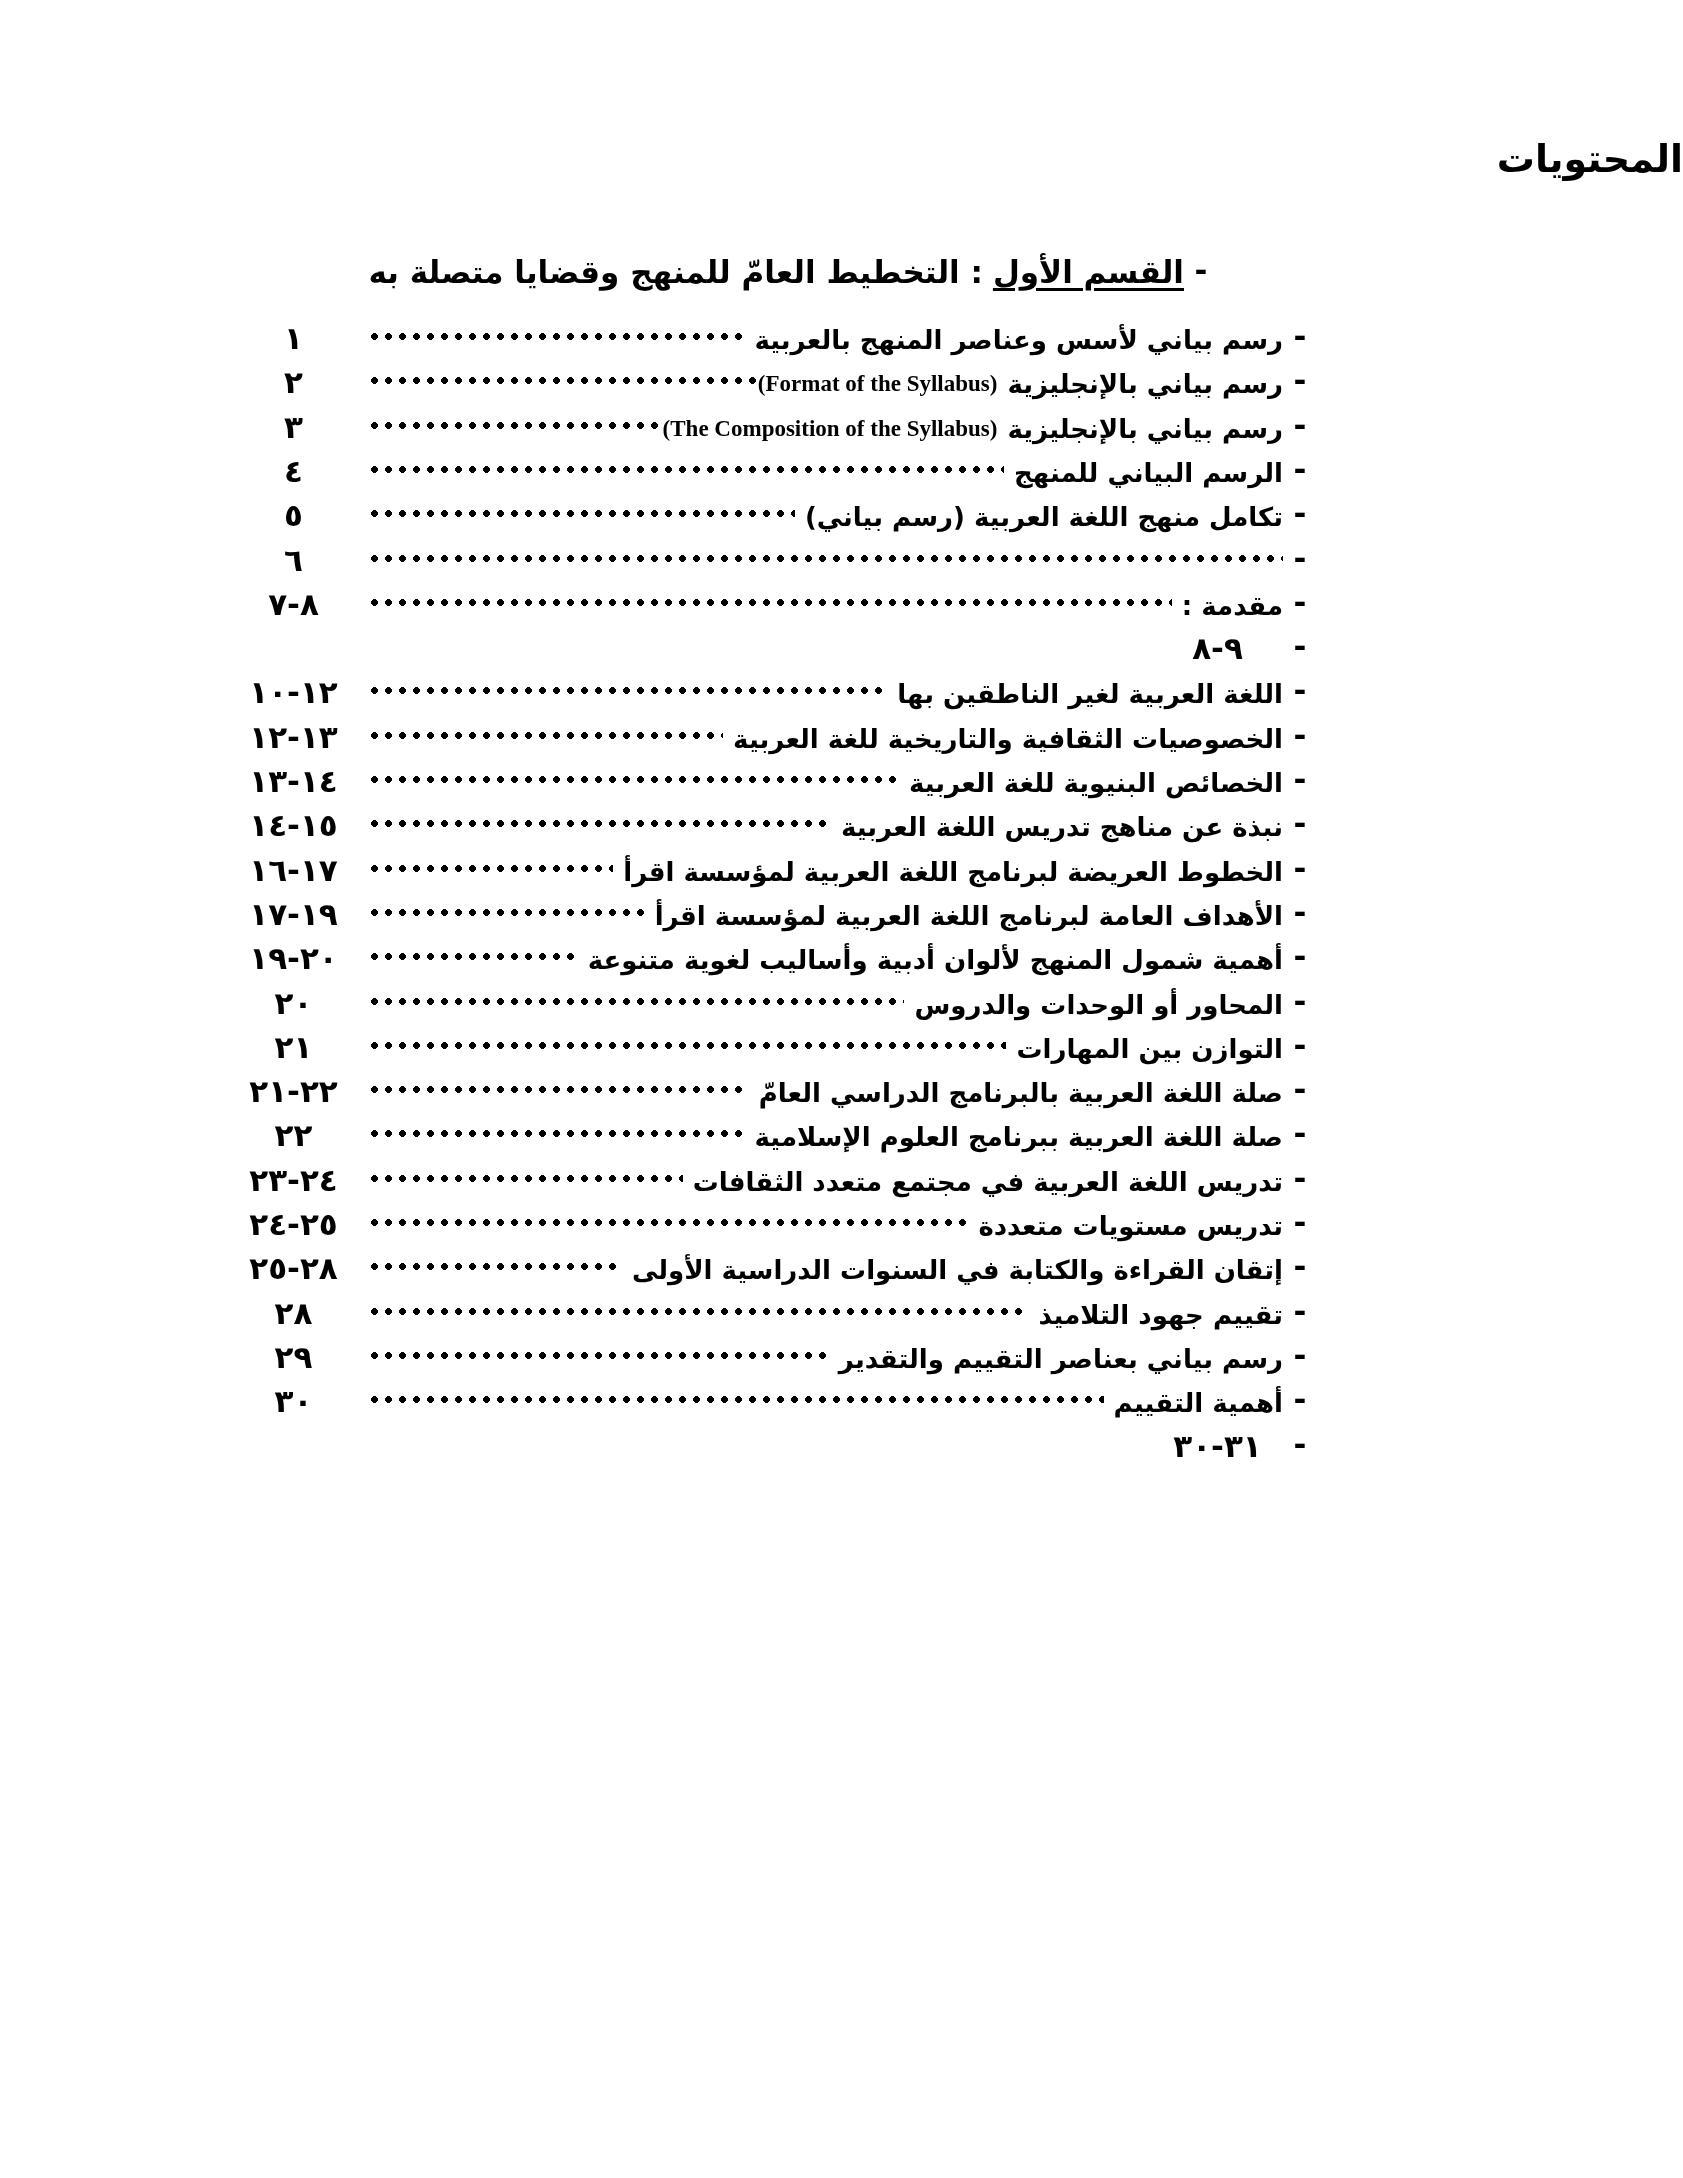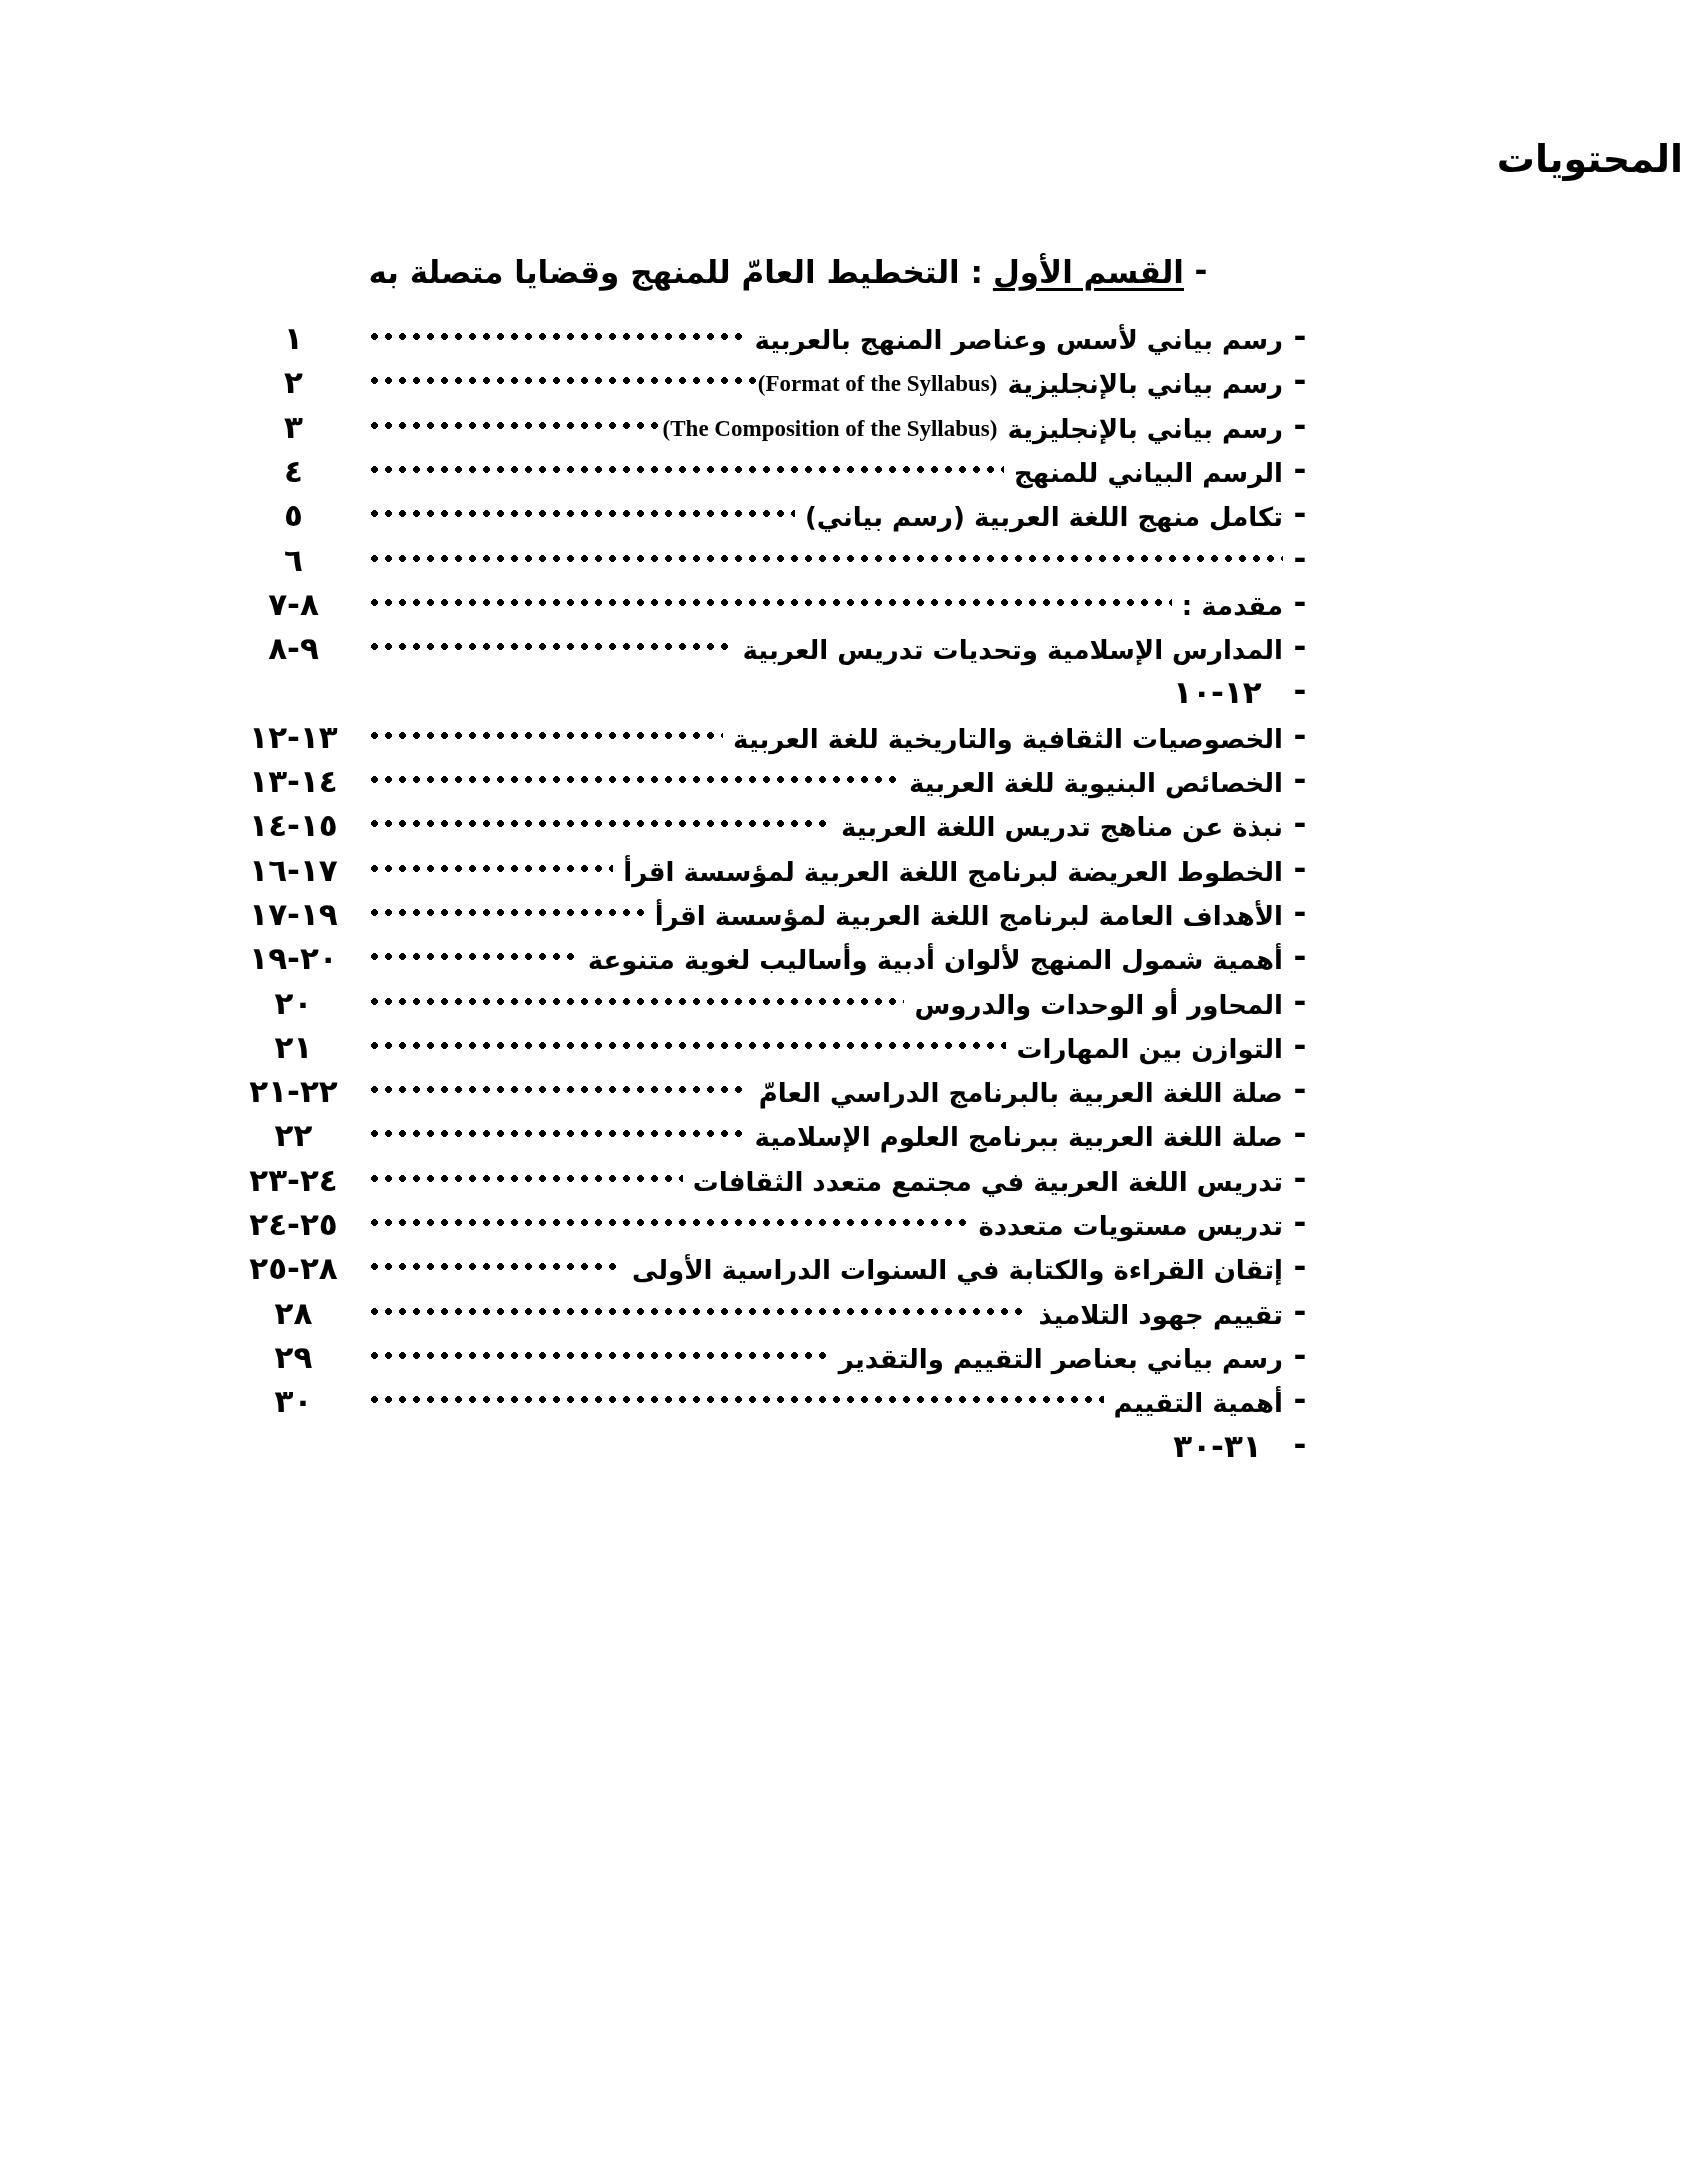--- a/index.html
+++ b/index.html
@@ -211,29 +211,29 @@
     <span class="dash">-</span>
     <span class="entry">
       <span class="label">مقدمة :</span>
 
       <span class="leader"></span>
     </span>
     <span class="pageno">٨-٧</span>
   </div>
         <div class="row">
     <span class="dash">-</span>
-    <span class="entry">
-      <span class="label">المدارس الإسلامية وتحديات تدريس العربية</span>
-
-      <span class="leader"></span>
-    </span>
     <span class="pageno">٩-٨</span>
   </div>
         <div class="row">
     <span class="dash">-</span>
+    <span class="entry">
+      <span class="label">اللغة العربية لغير الناطقين بها</span>
+
+      <span class="leader"></span>
+    </span>
     <span class="pageno">١٢-١٠</span>
   </div>
         <div class="row">
     <span class="dash">-</span>
     <span class="entry">
       <span class="label">الخصوصيات الثقافية والتاريخية للغة العربية</span>
 
       <span class="leader"></span>
     </span>
     <span class="pageno">١٣-١٢</span>

